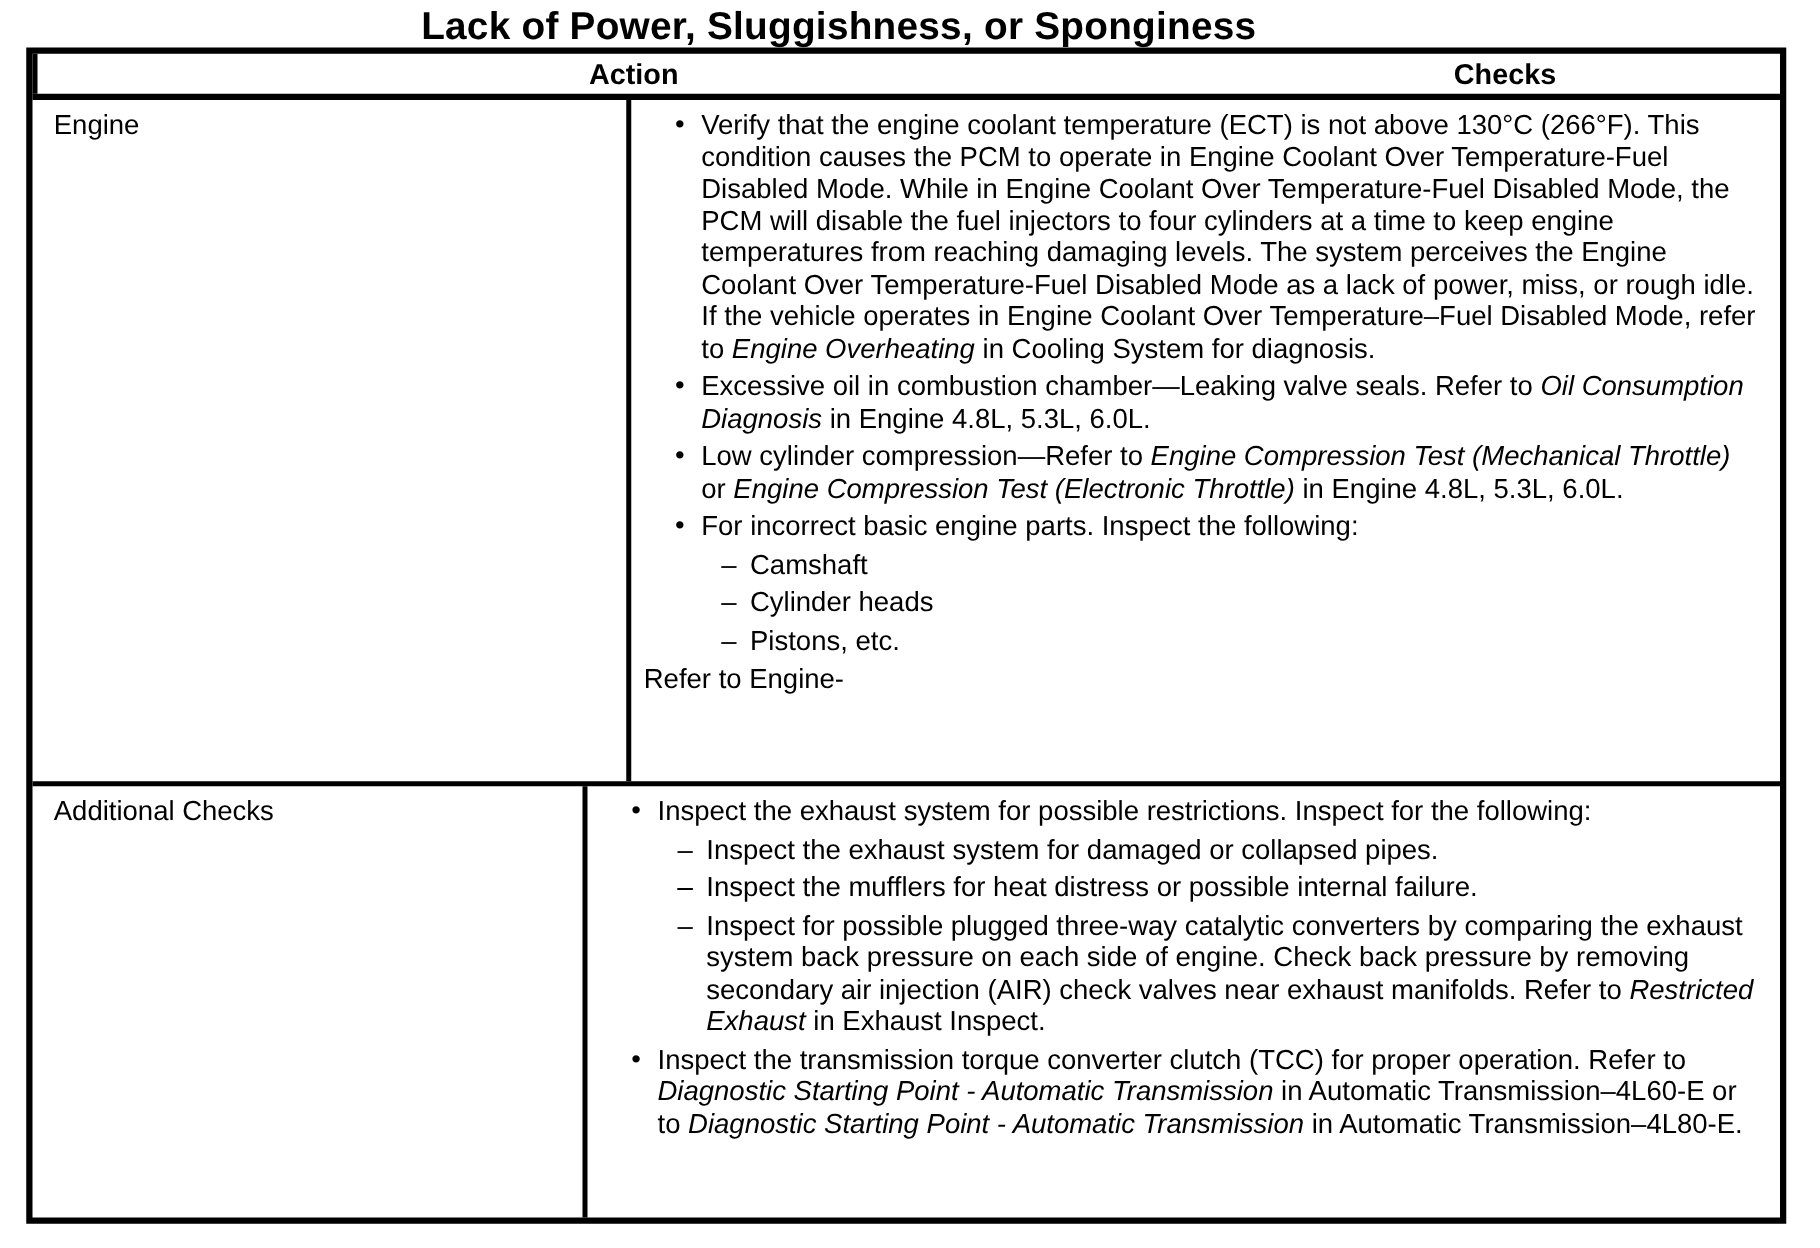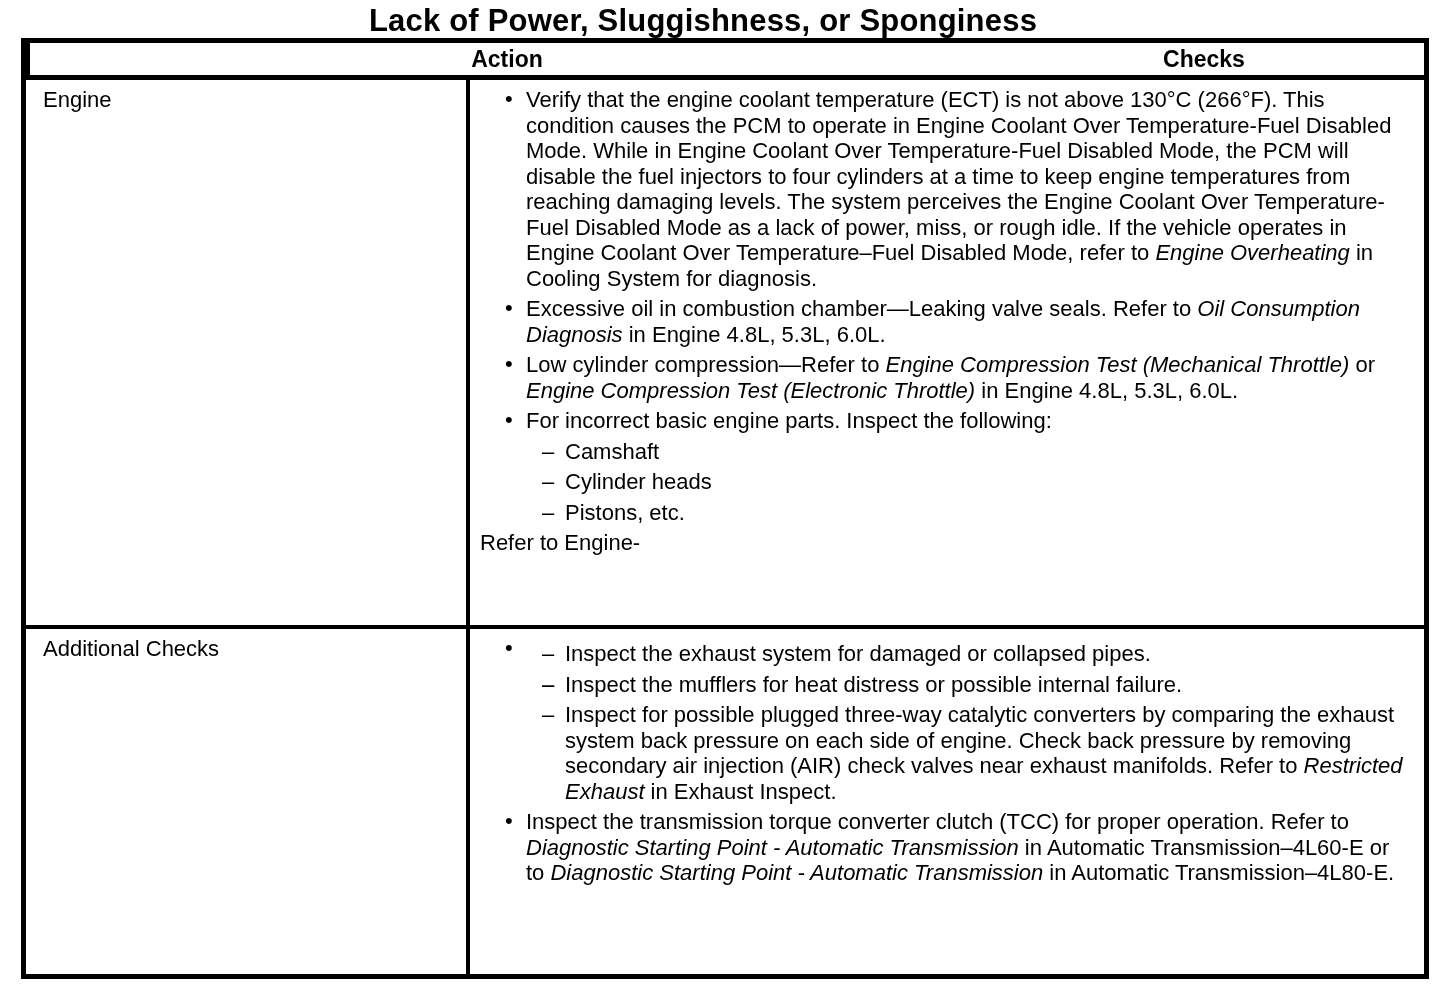--- a/index.html
+++ b/index.html
@@ -10,21 +10,20 @@
     color: #000000;
     font-family: "Liberation Sans", sans-serif;
   }
   .page { position: relative; width: 1456px; height: 998px; background: #ffffff; overflow: hidden; }
 
   .title {
     position: absolute; top: 3px; left: 0; width: 1342px;
     text-align: center;
     font-size: 31px; font-weight: bold;
     letter-spacing: 0.2px;
-    margin-left: 32px;
   }
 
   .doc-table {
     position: absolute; left: 21px; top: 38px;
     width: 1408px; height: 941px;
     border: 5px solid #000000;
     display: flex; flex-direction: column;
     background: #ffffff;
   }
 
@@ -33,21 +32,21 @@
     border-bottom: 5px solid #000000;
   }
   .header-cell {
     display: flex; align-items: center; justify-content: center;
     font-size: 23px; font-weight: bold;
   }
   .col-checks { width: 440px; flex: none; }
   .col-action { flex: 1; border-left: 4px solid #000000; }
 
   .row { display: flex; flex: none; border-bottom: 4px solid #000000; }
-  .doc-table > .row:nth-child(2) { height: 549px; }
+  .doc-table > .row:nth-child(2) { height: 549px; gap: 35px; }
   .doc-table > .row:nth-child(3) { flex: 1; border-bottom: none; }
 
   .cell-checks {
     padding: 7px 10px 0 17px;
     font-size: 22px;
   }
   .cell-action {
     padding: 7px 16px 0 0;
     font-size: 22px; line-height: 25.5px;
   }
@@ -80,21 +79,21 @@
           <div class="item"><span class="marker">•</span><span>For incorrect basic engine parts. Inspect the following:</span></div>
           <div class="sub"><span class="marker">–</span><span>Camshaft</span></div>
           <div class="sub"><span class="marker">–</span><span>Cylinder heads</span></div>
           <div class="sub"><span class="marker">–</span><span>Pistons, etc.</span></div>
           <div class="plain"><span>Refer to Engine-</span></div>
         </div>
       </div>
       <div class="row">
         <div class="col-checks cell-checks">Additional Checks</div>
         <div class="col-action cell-action">
-          <div class="item"><span class="marker">•</span></div>
+          <div class="item"><span class="marker">•</span><span>Inspect the exhaust system for possible restrictions. Inspect for the following:</span></div>
           <div class="sub"><span class="marker">–</span><span>Inspect the exhaust system for damaged or collapsed pipes.</span></div>
           <div class="sub"><span class="marker">–</span></div>
           <div class="sub"><span class="marker">–</span><span>Inspect the mufflers for heat distress or possible internal failure.</span></div>
           <div class="sub"><span class="marker">–</span><span>Inspect for possible plugged three-way catalytic converters by comparing the exhaust system back pressure on each side of engine. Check back pressure by removing secondary air injection (AIR) check valves near exhaust manifolds. Refer to </span><span class="it">Restricted Exhaust</span><span> in Exhaust Inspect.</span></div>
           <div class="item"><span class="marker">•</span><span>Inspect the transmission torque converter clutch (TCC) for proper operation. Refer to </span><span class="it">Diagnostic Starting Point - Automatic Transmission</span><span> in Automatic Transmission–4L60-E or to </span><span class="it">Diagnostic Starting Point - Automatic Transmission</span><span> in Automatic Transmission–4L80-E.</span></div>
         </div>
       </div>
     </div>
 </div>
 

